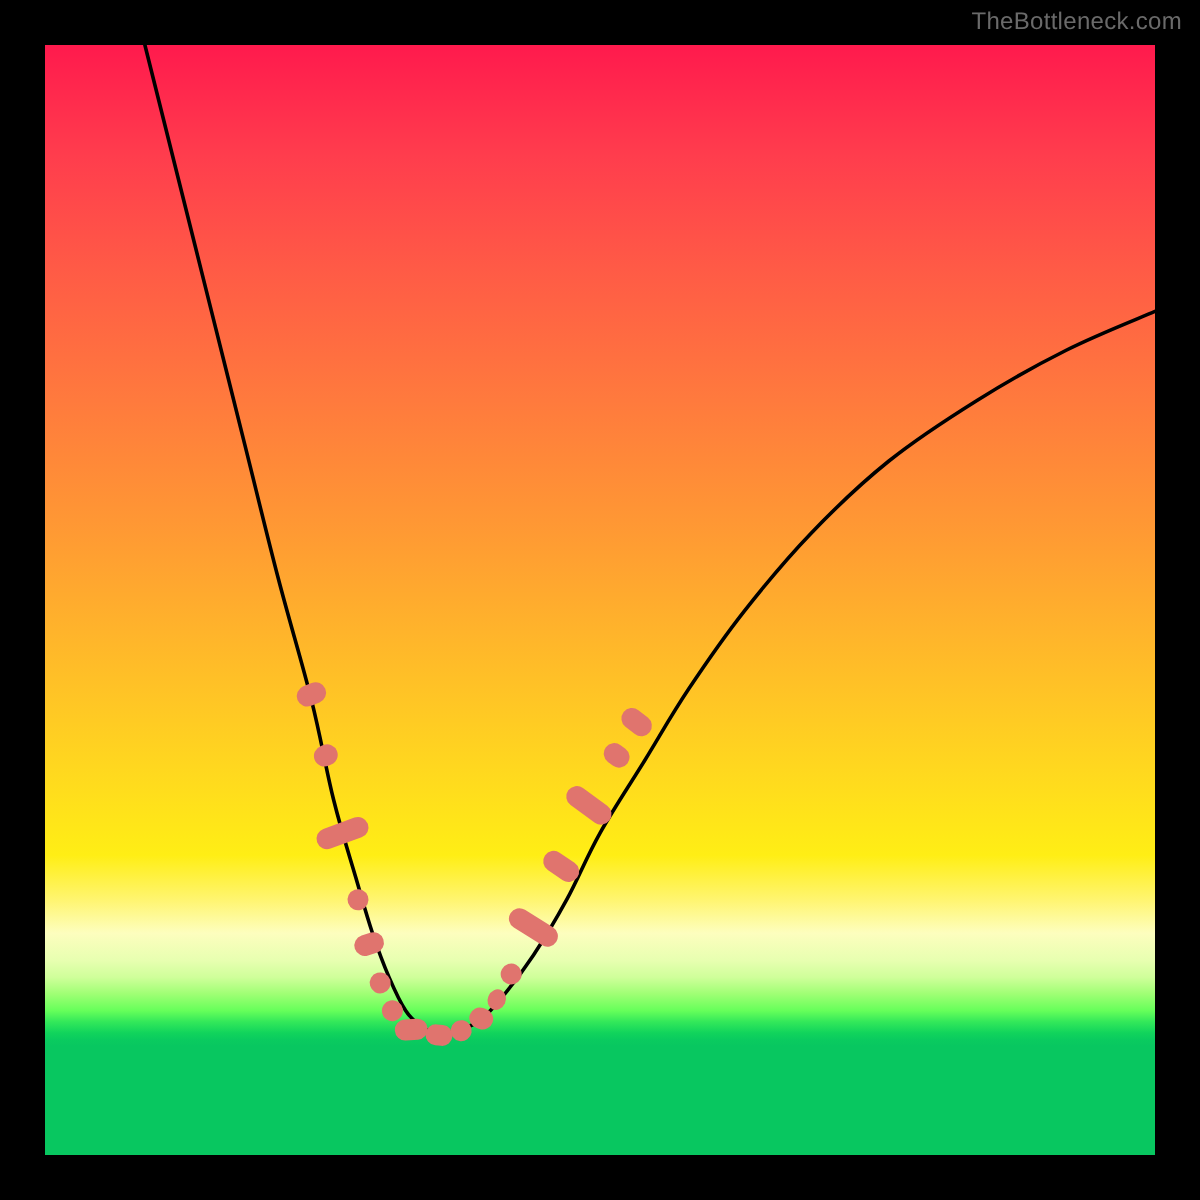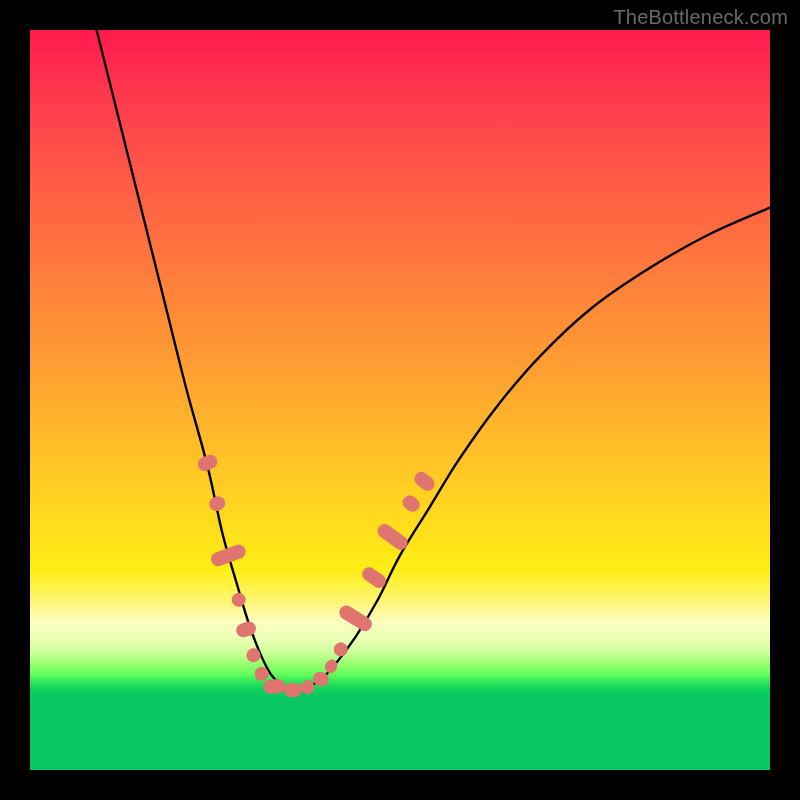--- a/index.html
+++ b/index.html
@@ -44,21 +44,21 @@
       #0acb5f 89.6%,
       #08c760 90.2%,
       #08c760 100%
     );
   }
   .watermark {
     position: absolute;
     top: 6px;
     right: 12px;
     color: #6a6a6a;
-    font-size: 20px;
+    font-size: 16px;
     font-weight: 400;
     letter-spacing: 0.2px;
     user-select: none;
   }
   svg.curve {
     position: absolute;
     left: 0;
     top: 0;
     width: 740px;
     height: 740px;

